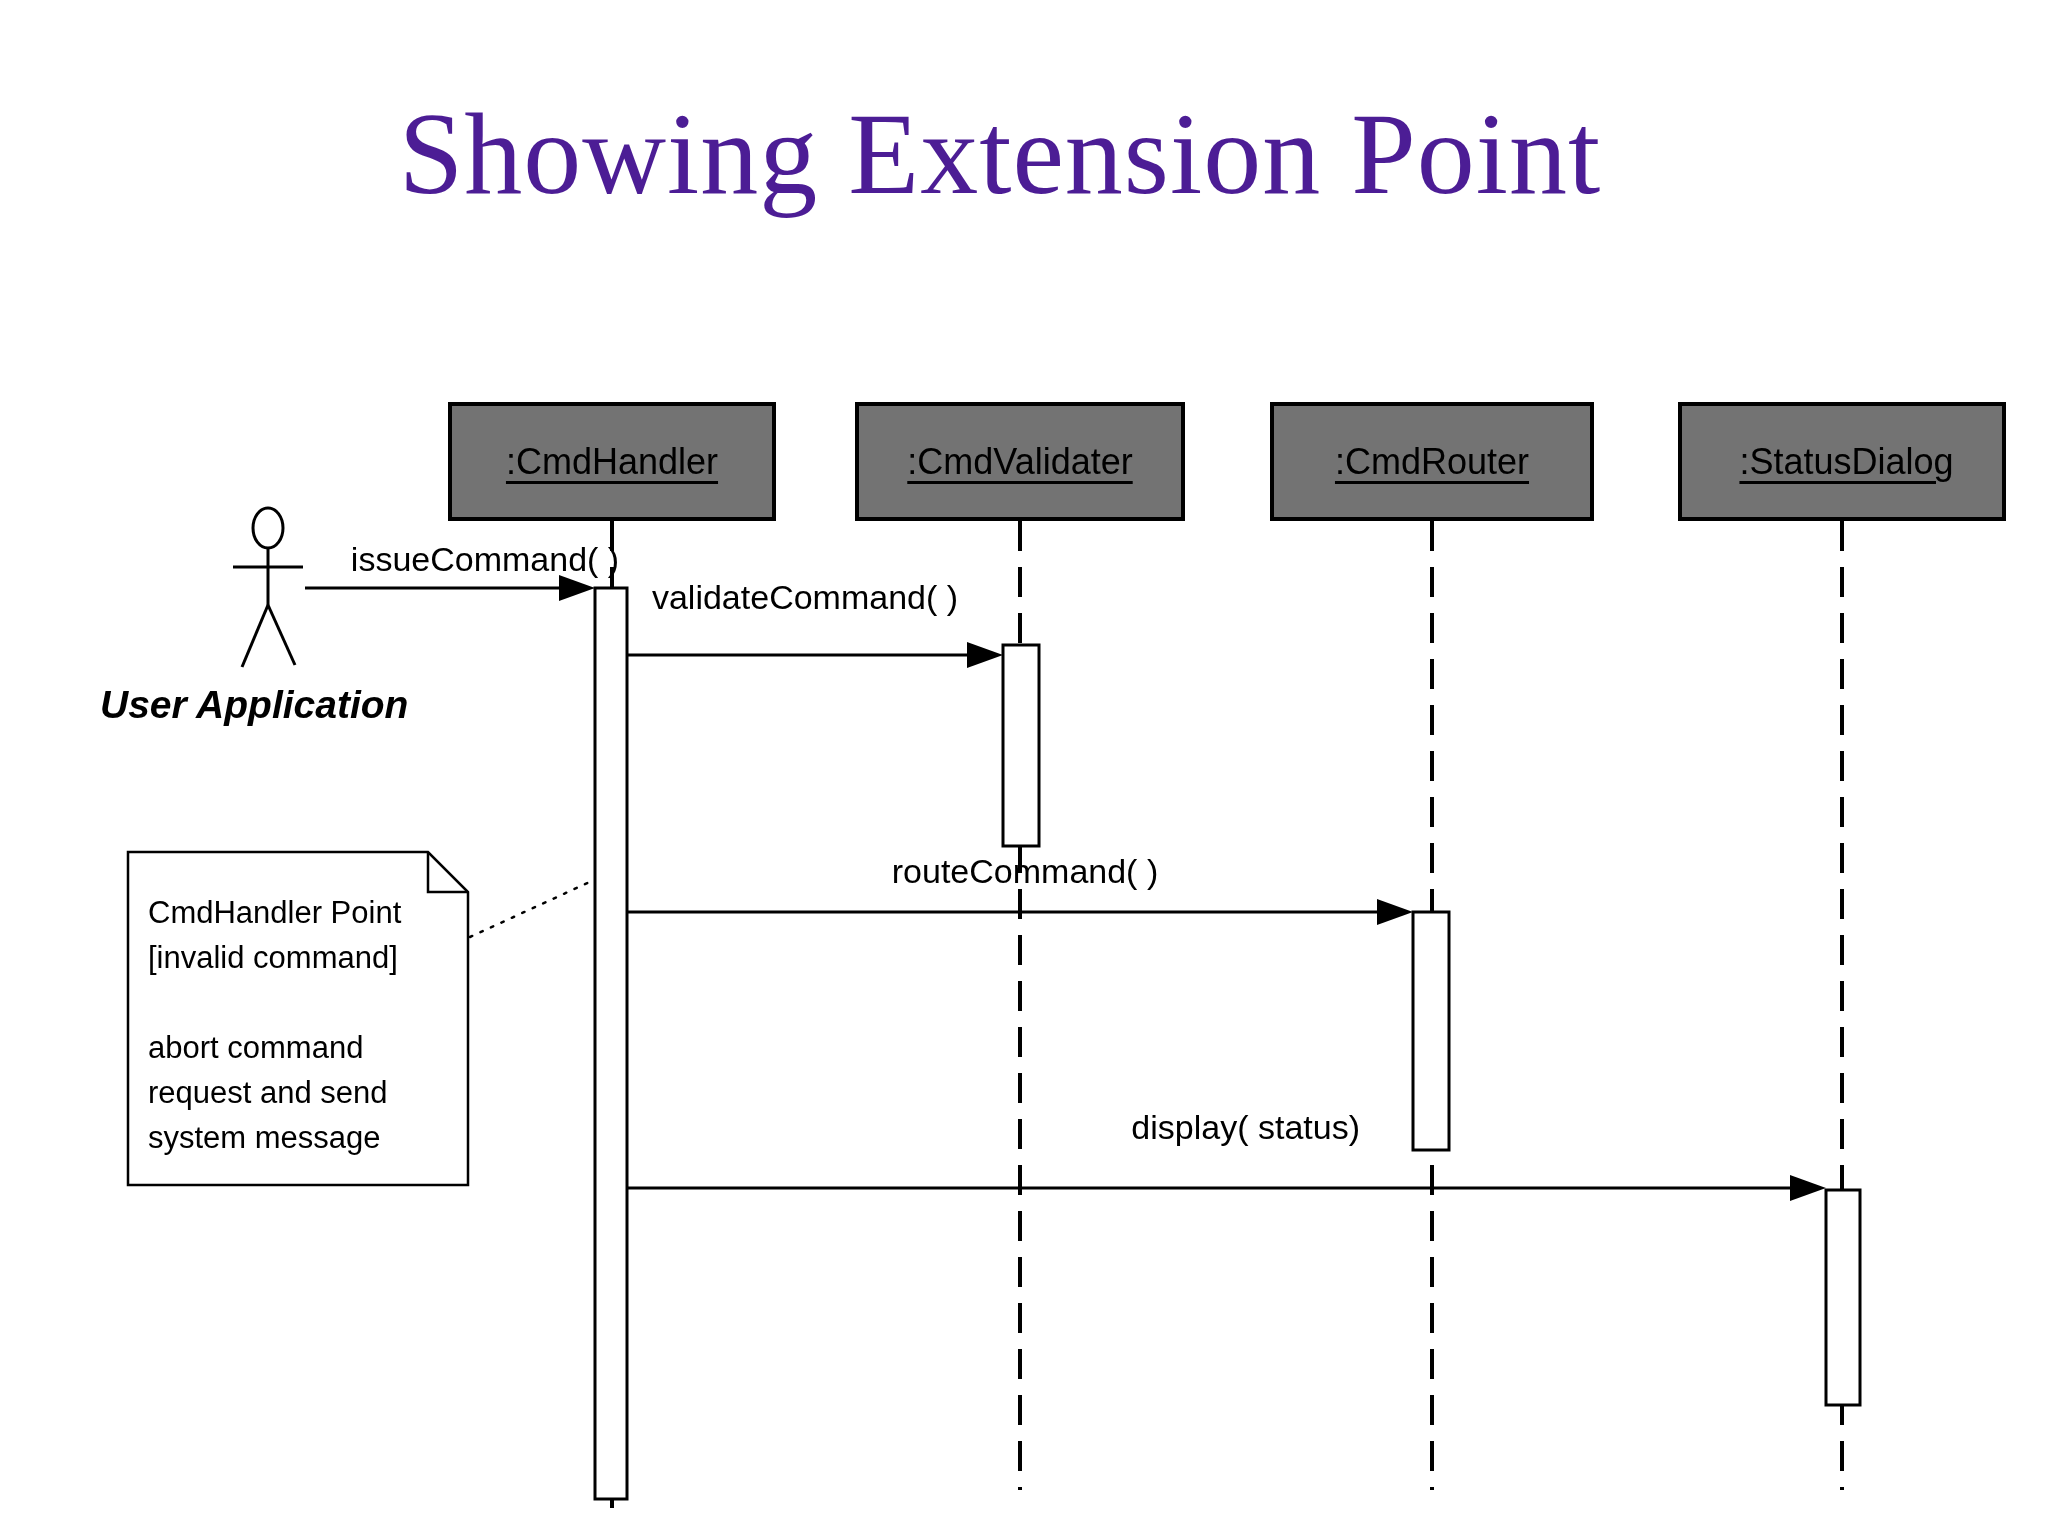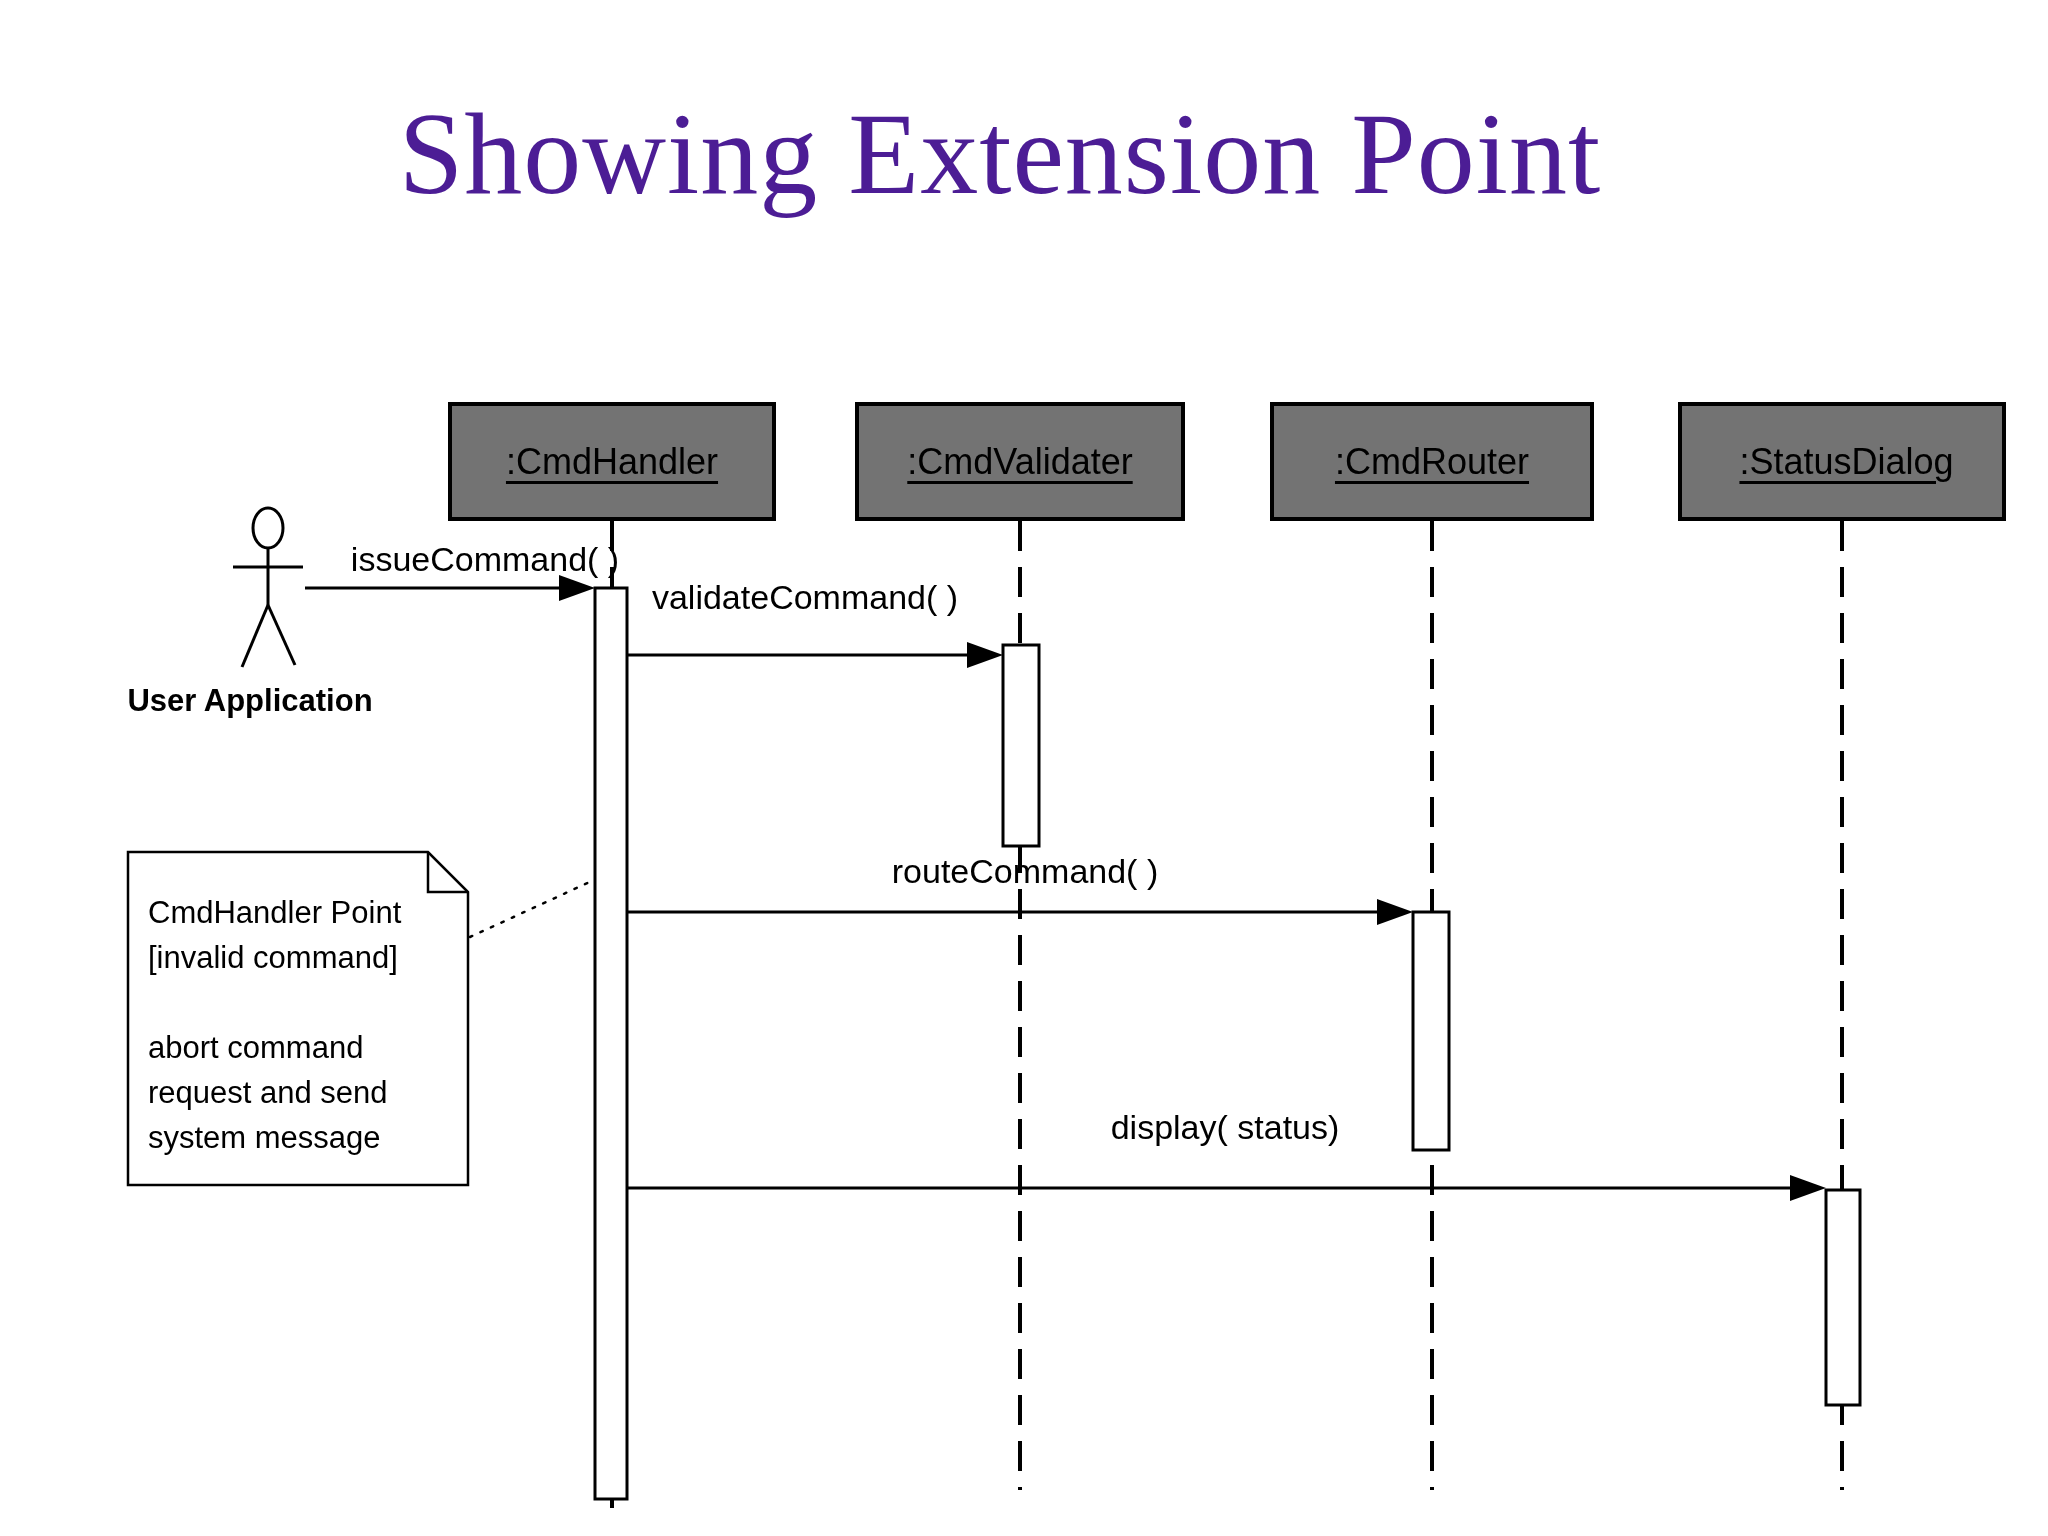--- a/index.html
+++ b/index.html
@@ -19,21 +19,21 @@
     z-index:3;
   }
   .objbox span{
     font-size:36px;text-decoration:underline;text-underline-offset:7px;white-space:nowrap;
   }
   .msglabel{
     position:absolute;font-size:34px;text-align:center;white-space:nowrap;z-index:2;
   }
   .actorlabel{
     position:absolute;left:100px;top:683px;width:300px;text-align:center;
-    font-size:31px;font-weight:bold;white-space:nowrap;z-index:2;
+    font-size:39px;font-weight:bold;white-space:nowrap;z-index:2;font-style:italic;
   }
   .notetext{
     position:absolute;left:148px;top:890px;width:310px;z-index:2;
     font-size:31px;
   }
   .note-line{height:45px;line-height:45px;white-space:nowrap;}
   svg{display:block;}
 </style>
 </head>
 <body>
@@ -101,21 +101,21 @@
   <div class="objbox" style="left:1270px;width:324px;">
     <span>:CmdRouter</span>
   </div>
   <div class="objbox" style="left:1678px;width:328px;padding-left:9px;">
     <span>:StatusDialog</span>
   </div>
 
   <div class="msglabel" style="left:320px;width:330px;top:540px;">issueCommand( )</div>
   <div class="msglabel" style="left:630px;width:350px;top:578px;">validateCommand( )</div>
   <div class="msglabel" style="left:865px;width:320px;top:852px;">routeCommand( )</div>
-  <div class="msglabel" style="left:1090px;width:270px;top:1108px;">display( status)</div>
+  <div class="msglabel" style="left:1090px;width:270px;top:1108px;text-align:right;">display( status)</div>
 
   <div class="actorlabel">User Application</div>
 
   <div class="notetext">
     <div class="note-line">CmdHandler Point</div>
     <div class="note-line">[invalid command]</div>
     <div class="note-line"></div>
     <div class="note-line">abort command</div>
     <div class="note-line">request and send</div>
     <div class="note-line">system message</div>

